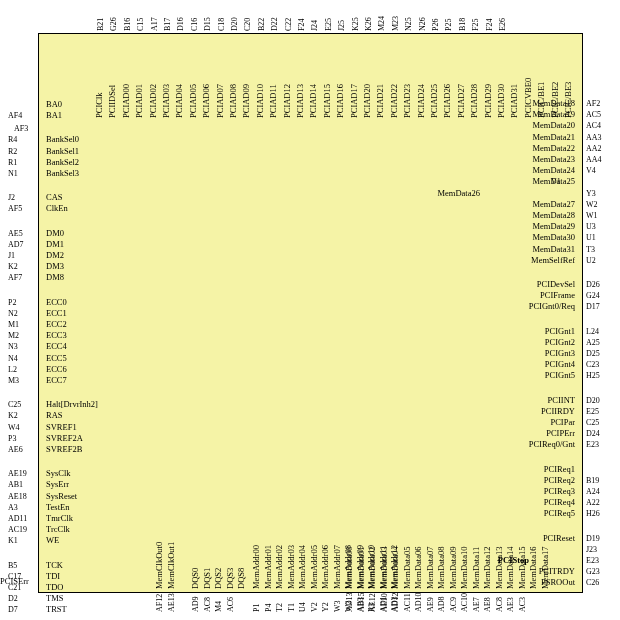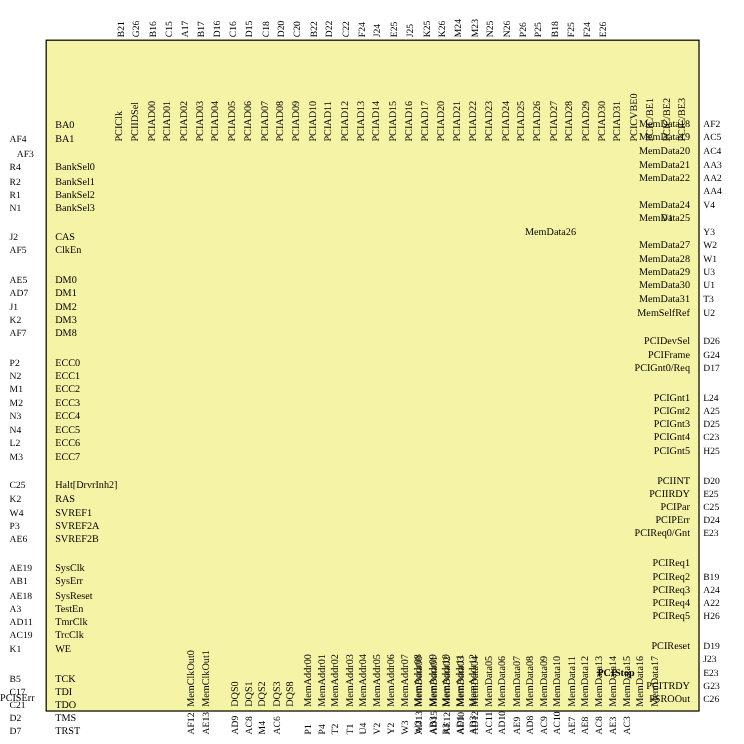--- a/index.html
+++ b/index.html
@@ -167,20 +167,21 @@
     <div class="lbl pinout" style="left: 0px; top: 99px; width: 575px; text-align: right;">MemData18</div>
     <div class="lbl ball" style="left: 586px; top: 99px;">AF2</div>
     <div class="lbl pinout" style="left: 0px; top: 110.2px; width: 575px; text-align: right;">MemData19</div>
     <div class="lbl ball" style="left: 586px; top: 110.2px;">AC5</div>
     <div class="lbl pinout" style="left: 0px; top: 121.4px; width: 575px; text-align: right;">MemData20</div>
     <div class="lbl ball" style="left: 586px; top: 121.4px;">AC4</div>
     <div class="lbl pinout" style="left: 0px; top: 132.6px; width: 575px; text-align: right;">MemData21</div>
     <div class="lbl ball" style="left: 586px; top: 132.6px;">AA3</div>
     <div class="lbl pinout" style="left: 0px; top: 143.8px; width: 575px; text-align: right;">MemData22</div>
     <div class="lbl ball" style="left: 586px; top: 143.8px;">AA2</div>
+    <div class="lbl pinout" style="left: 0px; top: 155px; width: 575px; text-align: right;">MemData23</div>
     <div class="lbl ball" style="left: 586px; top: 155px;">AA4</div>
     <div class="lbl pinout" style="left: 0px; top: 166.2px; width: 575px; text-align: right;">MemData24</div>
     <div class="lbl ball" style="left: 586px; top: 166.2px;">V4</div>
     <div class="lbl pinout" style="left: 0px; top: 177.4px; width: 575px; text-align: right;">MemData25</div>
     <div class="lbl ball" style="left: 551px; top: 177.4px;">V1</div>
     <div class="lbl pinout" style="left: 0px; top: 188.6px; width: 480px; text-align: right;">MemData26</div>
     <div class="lbl ball" style="left: 586px; top: 188.6px;">Y3</div>
     <div class="lbl pinout" style="left: 0px; top: 199.8px; width: 575px; text-align: right;">MemData27</div>
     <div class="lbl ball" style="left: 586px; top: 199.8px;">W2</div>
     <div class="lbl pinout" style="left: 0px; top: 211px; width: 575px; text-align: right;">MemData28</div>

